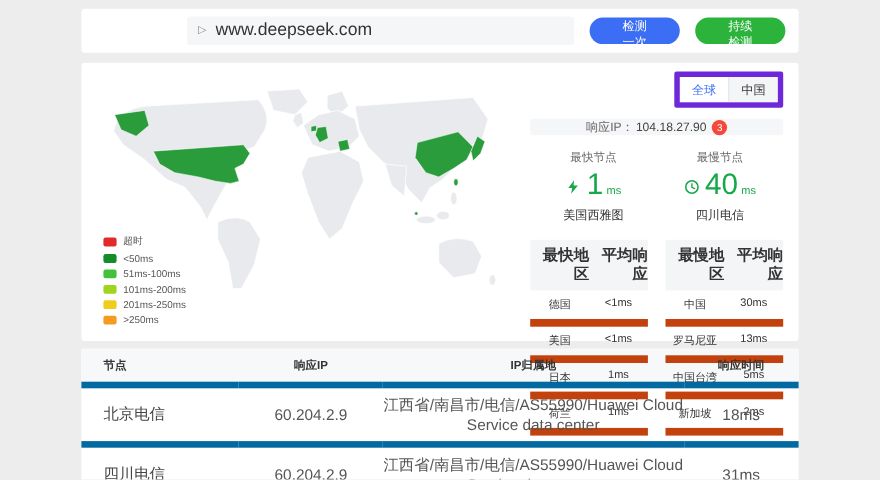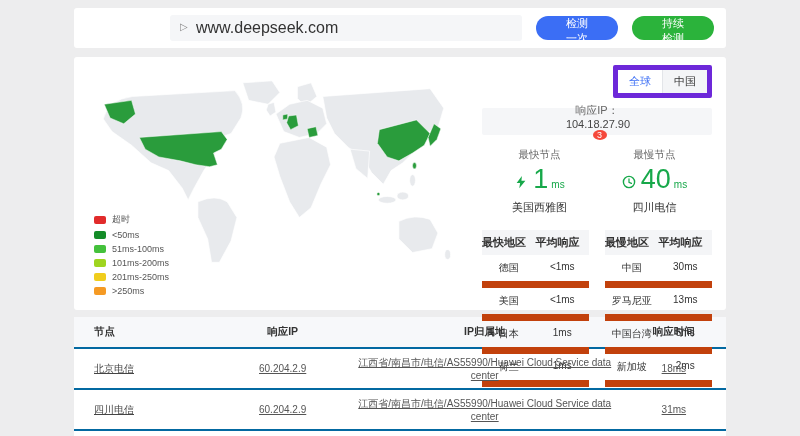--- a/index.html
+++ b/index.html
@@ -30,49 +30,49 @@
   .legend-label { font-size:9px; color:#555; margin-left:6px; }
 
   .stats-area { flex:1; padding-left:16px; display:flex; flex-direction:column; }
   .tabs-row { display:flex; justify-content:flex-end; }
   .seg { display:flex; border:5px solid #6d28d9; border-radius:2px; overflow:hidden; }
   .seg-cell { padding:4px 11px; font-size:11px; cursor:pointer; background:#f4f5f7; color:#333; }
   .seg-cell.active { background:#fff; color:var(--color-accent_blue); }
   .seg-cell + .seg-cell { border-left:1px solid #e3e5e9; }
 
   .ip-bar { margin-top:10px; background:#f5f6f8; height:27px; display:flex; align-items:center;
-            justify-content:center; font-size:11px; color:#666; border-radius:2px;flex-direction:column; }
+            justify-content:center; font-size:11px; color:#666; border-radius:2px; }
   .ip-value { color:#444; margin-left:2px; }
   .ip-badge { width:14px; height:14px; border-radius:50%; background:var(--color-badge_red); color:#fff;
               font-size:9px; display:inline-flex; align-items:center; justify-content:center;
               margin-left:5px; cursor:pointer; }
 
   .stats-row { display:flex; margin-top:13px; text-align:center; }
   .stat { flex:1; }
   .stat-title { font-size:10.5px; color:#666; }
   .stat-value-row { margin-top:4px; display:flex; align-items:baseline; justify-content:center; }
   .stat-ic { width:14px; height:14px; margin-right:5px; position:relative; top:1px; }
   .stat-num { font-size:27px; color:var(--color-stat_green); font-weight:500; line-height:1; }
   .stat-unit { font-size:10px; color:var(--color-stat_green); margin-left:3px; }
   .stat-loc { font-size:11px; color:#333; margin-top:7px; }
 
   .mini-tables { display:flex; gap:16px; margin-top:15px; }
   .mini { flex:1; }
   .mini-head { display:flex; background:#f4f5f7; padding:5px 0; }
-  .mini-head span { flex:1; text-align:left; font-size:11px; color:#333; font-weight:bold; }
+  .mini-head span { flex:1; text-align:right; font-size:14px; color:#333; font-weight:bold; }
   .mini-row { display:flex; padding:6px 0; border-bottom:7px solid #c2410c; }
   .mini-row span { flex:1; text-align:center; font-size:10px; color:#333; }
 
   
   .card-table { padding-bottom:4px; }
   table { width:100%; border-collapse:collapse; }
   th { background:#f7f8fa; font-size:10.5px; color:#333; font-weight:bold; padding:8px 0; text-align:center; }
   th:first-child { text-align:left; padding-left:20px; width:22%; }
   th:nth-child(2){ width:20%; } th:nth-child(3){ width:42%; } th:nth-child(4){ width:16%; }
-  td { font-size:10px; color:#555; padding:7px 0; text-align:center; border-top:2px solid #0369a1;text-decoration:underline; }
+  td { font-size:14px; color:#555; padding:7px 0; text-align:center; border-top:6px solid #0369a1; }
   td:first-child { text-align:left; padding-left:20px; color:#444; }
 </style>
 </head>
 <body>
 
 <div class="page">
 
   <div class="card card-top">
     <div class="input-wrap">
       <span class="play-ic">▷</span>

